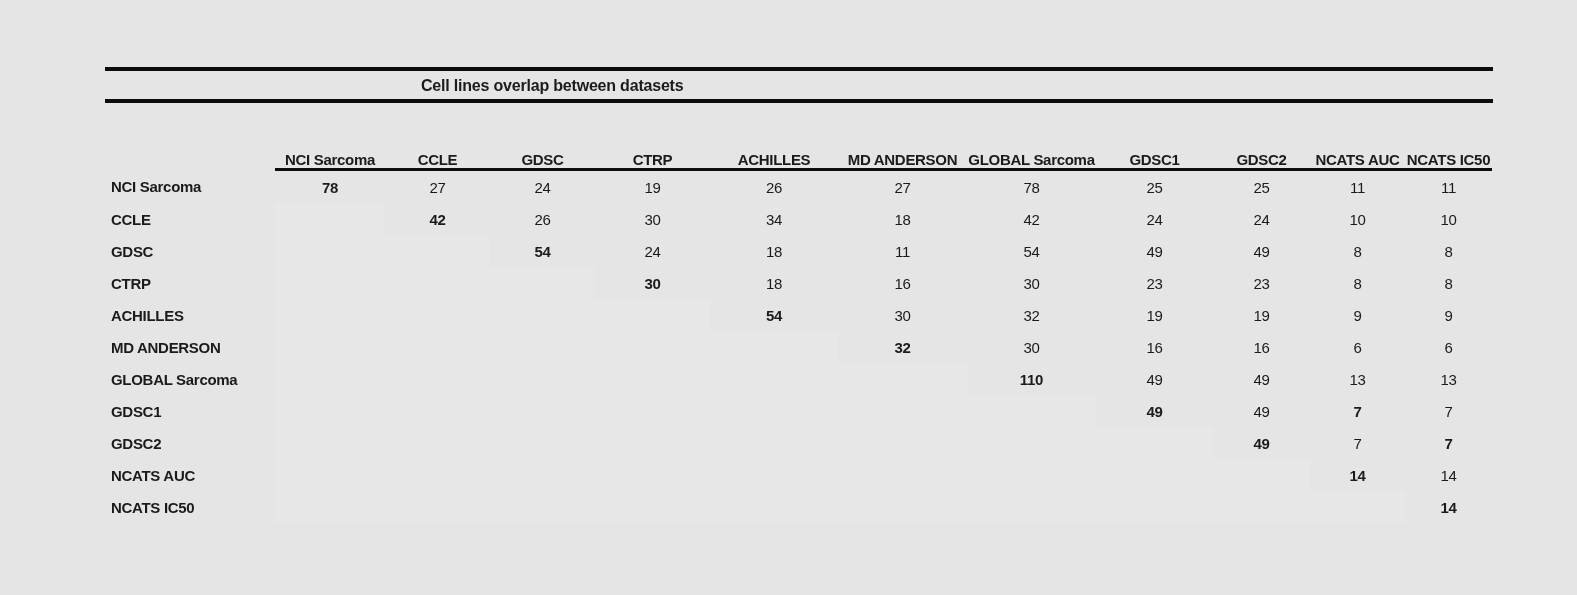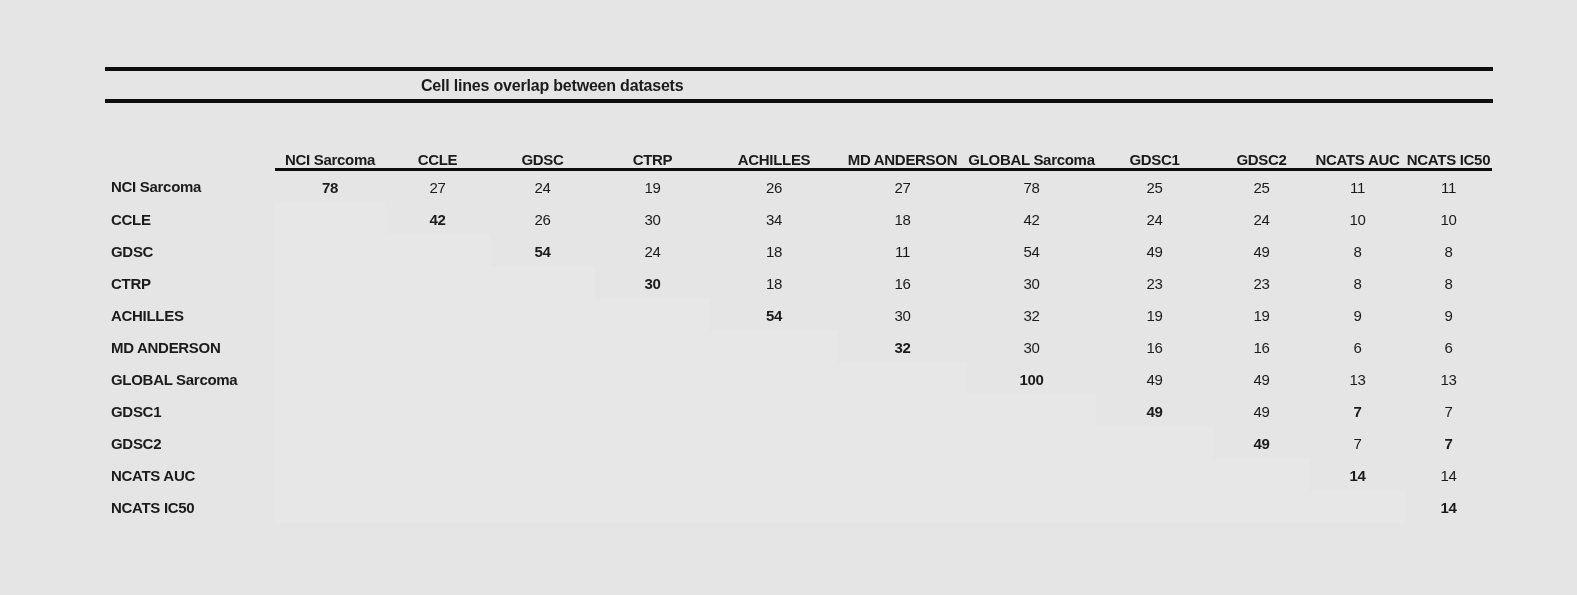--- a/index.html
+++ b/index.html
@@ -156,21 +156,21 @@
           <td>6</td>
         </tr>
         <tr>
           <th class="row-label">GLOBAL Sarcoma</th>
           <td class="shaded"></td>
           <td class="shaded"></td>
           <td class="shaded"></td>
           <td class="shaded"></td>
           <td class="shaded"></td>
           <td class="shaded"></td>
-          <td class="bold">100</td>
+          <td class="bold">110</td>
           <td>49</td>
           <td>49</td>
           <td>13</td>
           <td>13</td>
         </tr>
         <tr>
           <th class="row-label">GDSC1</th>
           <td class="shaded"></td>
           <td class="shaded"></td>
           <td class="shaded"></td>

